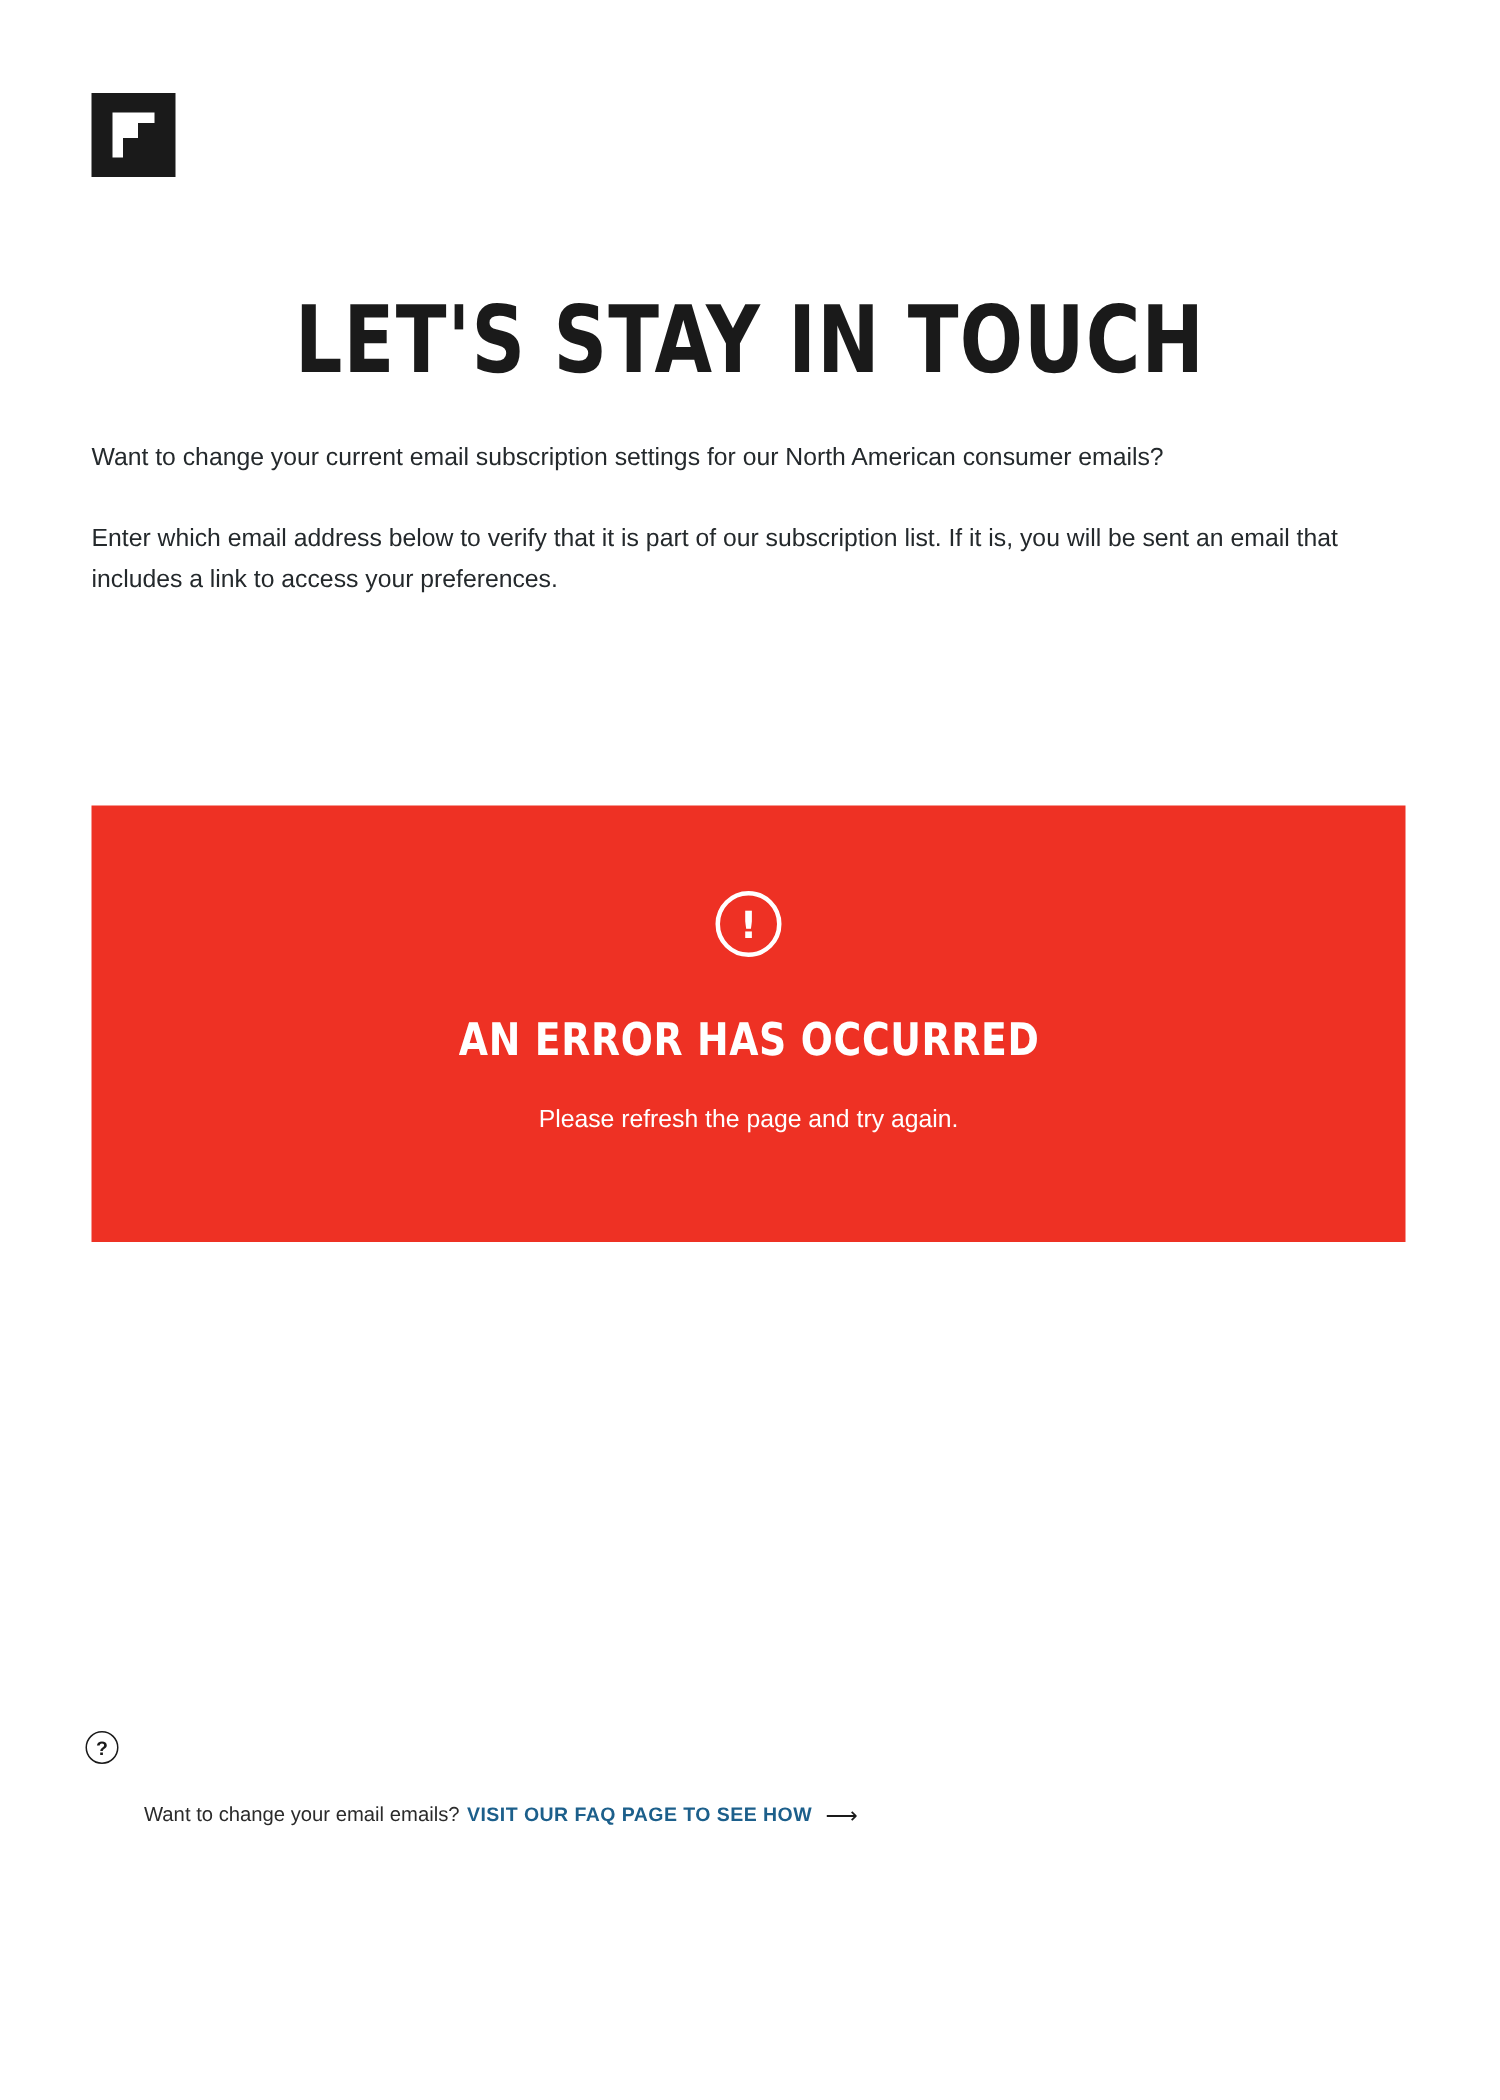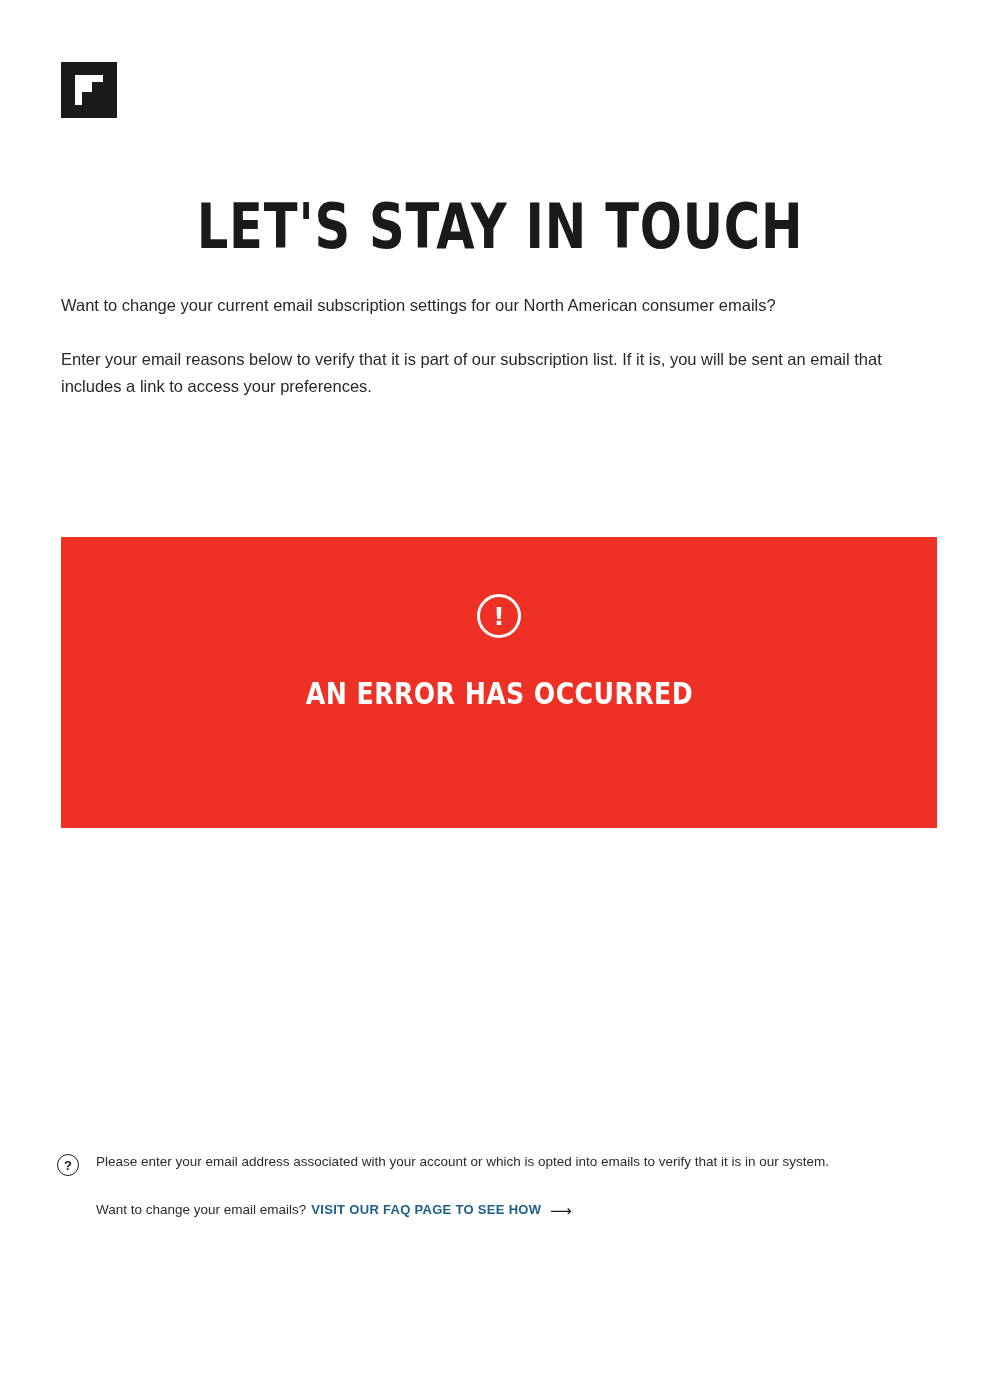--- a/index.html
+++ b/index.html
@@ -219,36 +219,36 @@
         <div class="bar-h"></div>
         <div class="bar-s"></div>
       </div>
     </div>
   </div>
 
   <h1 class="headline">LET'S STAY IN TOUCH</h1>
 
   <div class="copy">
     <p>Want to change your current email subscription settings for our North American consumer emails?</p>
-    <p>Enter your email reasons below to verify that it is part of our subscription list. If it is, you will be sent an email that includes a link to access your preferences.</p>
+    <p>Enter which email address below to verify that it is part of our subscription list. If it is, you will be sent an email that includes a link to access your preferences.</p>
   </div>
 
   <div class="error-banner">
     <div class="error-icon">
       <span>!</span>
     </div>
     <div class="error-title">AN ERROR HAS OCCURRED</div>
+    <div class="error-sub">Please refresh the page and try again.</div>
   </div>
 
   <div class="footer">
     <div class="footer-row">
       <div class="help-icon">
         <span>?</span>
       </div>
-      <div class="footer-text">Please enter your email address associated with your account or which is opted into emails to verify that it is in our system.</div>
     </div>
     <div class="footer-link-row">
       <span>Want to change your email emails?</span>
       <a class="footer-link" href="#">VISIT OUR FAQ PAGE TO SEE HOW</a>
       <span class="arrow">⟶</span>
     </div>
   </div>
 
 </div>
 

